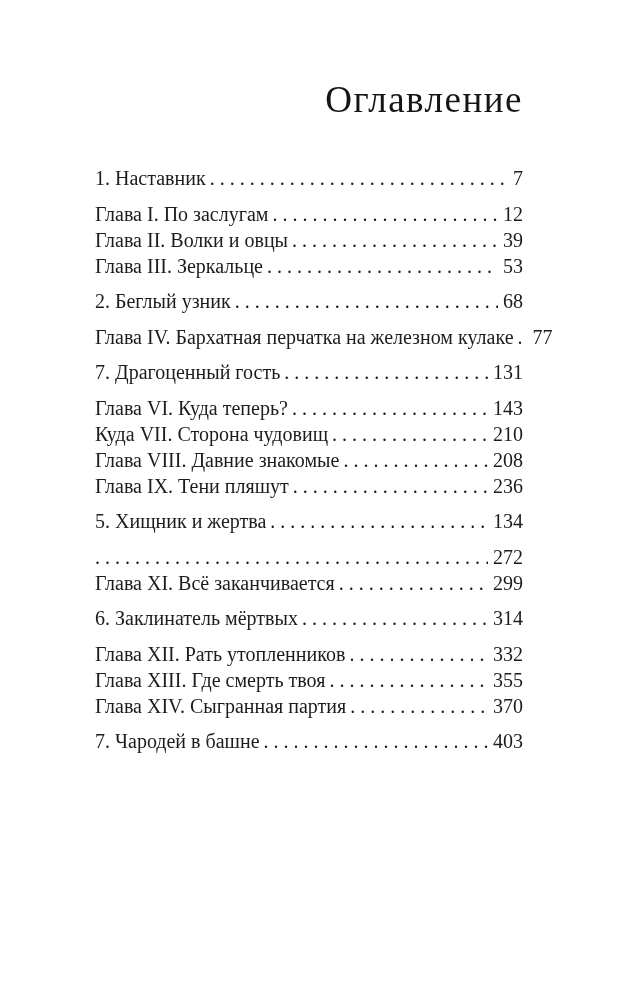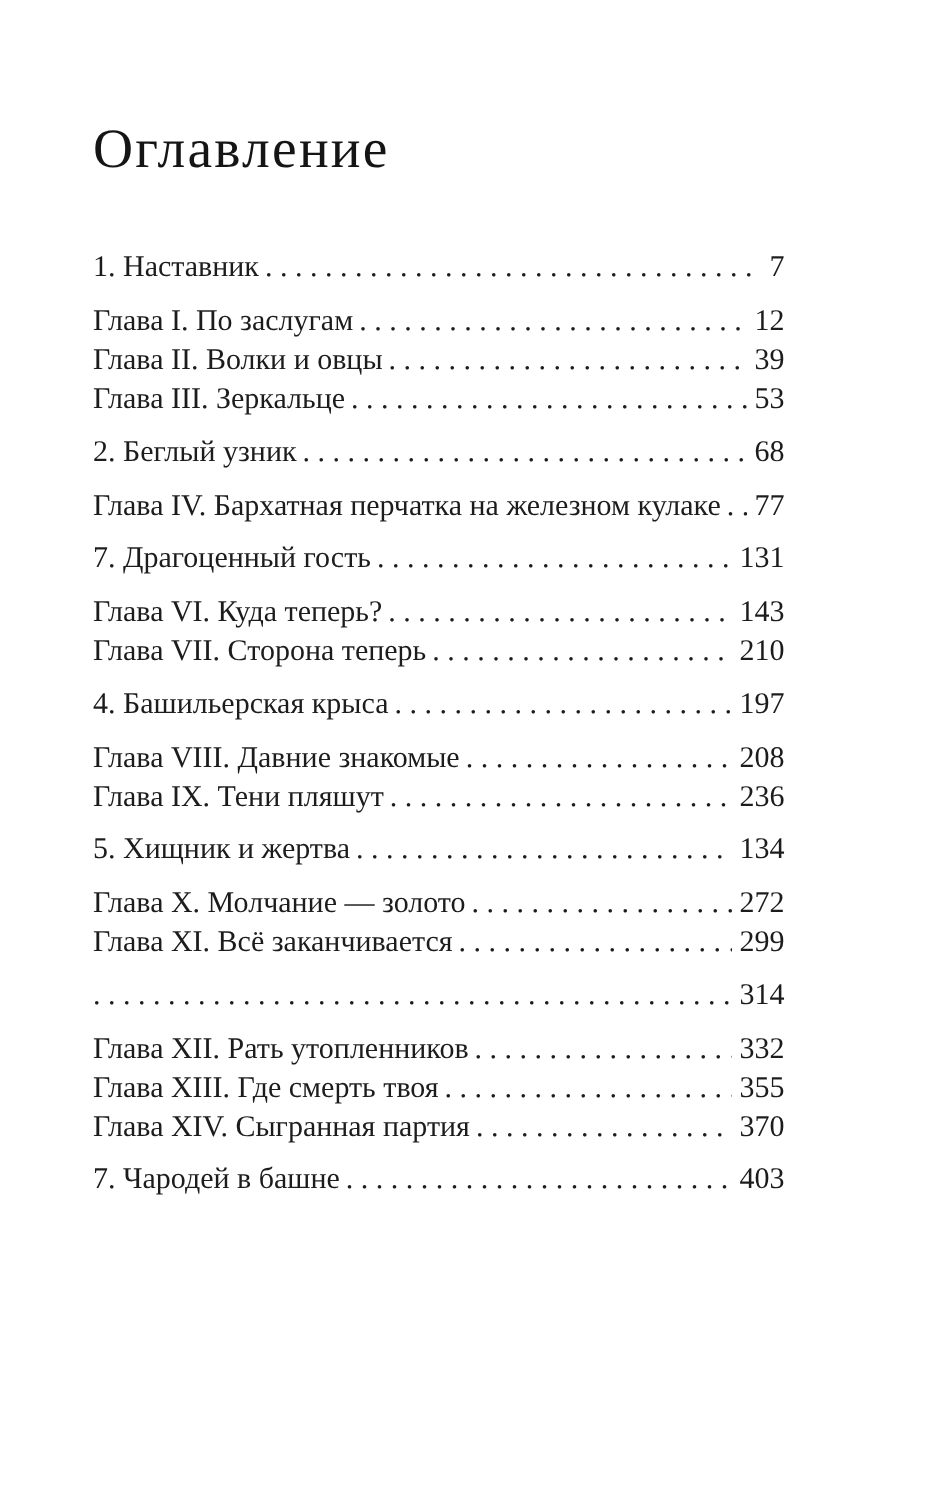--- a/index.html
+++ b/index.html
@@ -16,33 +16,34 @@
     color: #1c1c1c;
     font-family: "Liberation Serif", "DejaVu Serif", serif;
     box-sizing: border-box;
     padding: 78px 96px 0 62px;
     overflow: hidden;
   }
   .toc-title {
     font-size: 37px;
     font-weight: 400;
     letter-spacing: 1.5px;
-    text-align: left;
+    text-align: right;
     margin: 0 0 44px 0;
     color: #151515;
   }
   .toc-list {
     width: 100%;
   }
   .row {
     display: flex;
     align-items: flex-end;
     font-size: 20px;
     line-height: 26px;
     white-space: nowrap;
+    margin-left: 33px;
   }
   .row.part {
     margin-top: 9px;
     margin-bottom: 10px;
   }
   .group:first-child .row.part {
     margin-top: 0;
   }
   .label {
     flex: 0 0 auto;
@@ -110,61 +111,56 @@
           <span class="label">7. Драгоценный гость</span>
           <span class="dots"></span>
           <span class="pagenum">131</span>
         </div>
         <div class="row chapter">
           <span class="label">Глава VI. Куда теперь?</span>
           <span class="dots"></span>
           <span class="pagenum">143</span>
         </div>
         <div class="row chapter">
-          <span class="label">Глава VII. Сторона теперь</span>
+          <span class="label">Куда VII. Сторона чудовищ</span>
           <span class="dots"></span>
           <span class="pagenum">210</span>
         </div>
       </div>
       <div class="group">
-        <div class="row part">
-          <span class="label">4. Башильерская крыса</span>
-          <span class="dots"></span>
-          <span class="pagenum">197</span>
-        </div>
         <div class="row chapter">
           <span class="label">Глава VIII. Давние знакомые</span>
           <span class="dots"></span>
           <span class="pagenum">208</span>
         </div>
         <div class="row chapter">
           <span class="label">Глава IX. Тени пляшут</span>
           <span class="dots"></span>
           <span class="pagenum">236</span>
         </div>
       </div>
       <div class="group">
         <div class="row part">
           <span class="label">5. Хищник и жертва</span>
           <span class="dots"></span>
           <span class="pagenum">134</span>
         </div>
         <div class="row chapter">
-          <span class="label">Глава X. Молчание — золото</span>
           <span class="dots"></span>
           <span class="pagenum">272</span>
         </div>
         <div class="row chapter">
           <span class="label">Глава XI. Всё заканчивается</span>
           <span class="dots"></span>
           <span class="pagenum">299</span>
         </div>
       </div>
       <div class="group">
         <div class="row part">
+          <span class="label">6. Заклинатель мёртвых</span>
           <span class="dots"></span>
           <span class="pagenum">314</span>
         </div>
         <div class="row chapter">
           <span class="label">Глава XII. Рать утопленников</span>
           <span class="dots"></span>
           <span class="pagenum">332</span>
         </div>
         <div class="row chapter">
           <span class="label">Глава XIII. Где смерть твоя</span>

